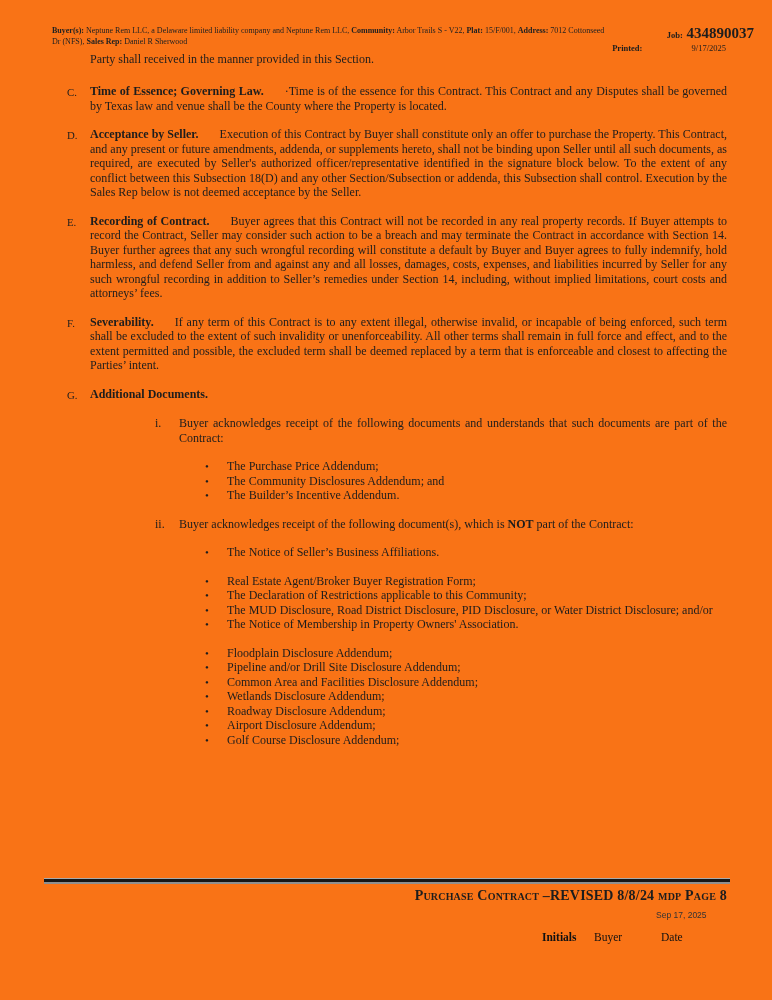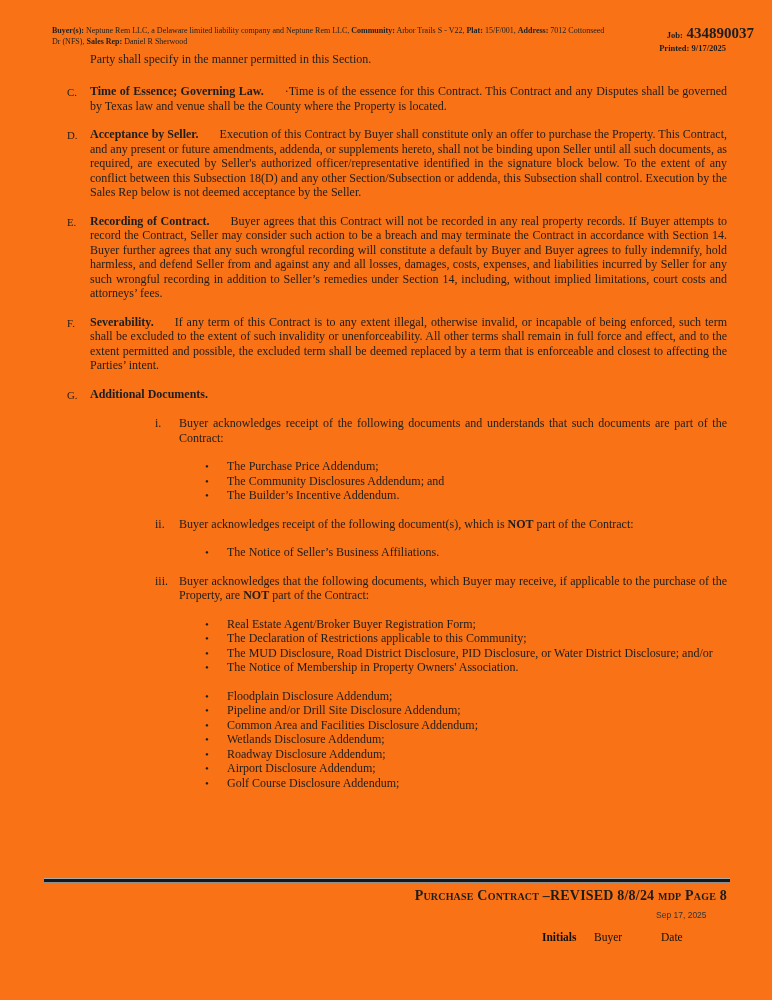--- a/index.html
+++ b/index.html
@@ -11,21 +11,21 @@
   
   .hdr {
     position:absolute; top:25px; left:52px; width:556px;
     font-size:8px; line-height:11px; color:#222;
   }
   .hl { font-weight:bold; }
   .jobbox { position:absolute; top:26px; right:18px; text-align:right; }
   .job-line { font-size:15px; font-weight:bold; line-height:15px; }
   .job-line .job-label { font-size:8.5px; }
   .printed-line { font-size:8.5px; line-height:11px; padding-right:28px; }
-  .printed-line .pv { font-weight:bold; }
+  .printed-line .pv { font-weight:normal;margin-left:47px; }
   
   .intro { position:absolute; top:52px; left:90px; font-size:12px; }
   
   .main { position:absolute; top:84px; left:67px; width:660px; font-size:12px; line-height:14.5px; }
   .sec { display:flex; margin-bottom:14px; }
   .sec-letter { width:23px; flex:none; font-size:10.8px; padding-top:1px; }
   .sec-text { flex:1; text-align:justify; }
   .sec-title { font-weight:bold; margin-right:21px; }
   .subitem { display:flex; margin-left:88px; margin-bottom:14px; }
   .numeral { width:24px; flex:none; }
@@ -78,21 +78,21 @@
     <div class="job-line">
       <span class="job-label">Job:</span>
       <span>434890037</span>
     </div>
     <div class="printed-line">
       <span class="hl">Printed:</span>
       <span class="pv">9/17/2025</span>
     </div>
   </div>
 
-  <div class="intro">Party shall specify in the manner permitted in this Section.</div>
+  <div class="intro">Party shall received in the manner provided in this Section.</div>
 
   <div class="main">
 
     <div class="sec">
       <div class="sec-letter">C.</div>
       <div class="sec-text">
         <span class="sec-title">Time of Essence; Governing Law.</span><span>·Time is of the essence for this Contract.  This Contract and any Disputes shall be governed by Texas law and venue shall be the County where the Property is located.</span>
       </div>
     </div>
 
@@ -151,26 +151,20 @@
         <span>Buyer acknowledges receipt of the following document(s), which is </span><b>NOT</b><span> part of the Contract:</span>
       </div>
     </div>
     <div class="bullets">
       <div class="b-row">
           <span class="b-marker">•</span>
           <span class="b-text">The Notice of Seller’s Business Affiliations.</span>
         </div>
     </div>
 
-    <div class="subitem">
-      <div class="numeral">iii.</div>
-      <div class="sub-text">
-        <span>Buyer acknowledges that the following documents, which Buyer may receive, if applicable to the purchase of the Property, are </span><b>NOT</b><span> part of the Contract:</span>
-      </div>
-    </div>
     <div class="bullets">
       <div class="b-row">
           <span class="b-marker">•</span>
           <span class="b-text">Real Estate Agent/Broker Buyer Registration Form;</span>
         </div>
       <div class="b-row">
           <span class="b-marker">•</span>
           <span class="b-text">The Declaration of Restrictions applicable to this Community;</span>
         </div>
       <div class="b-row">

